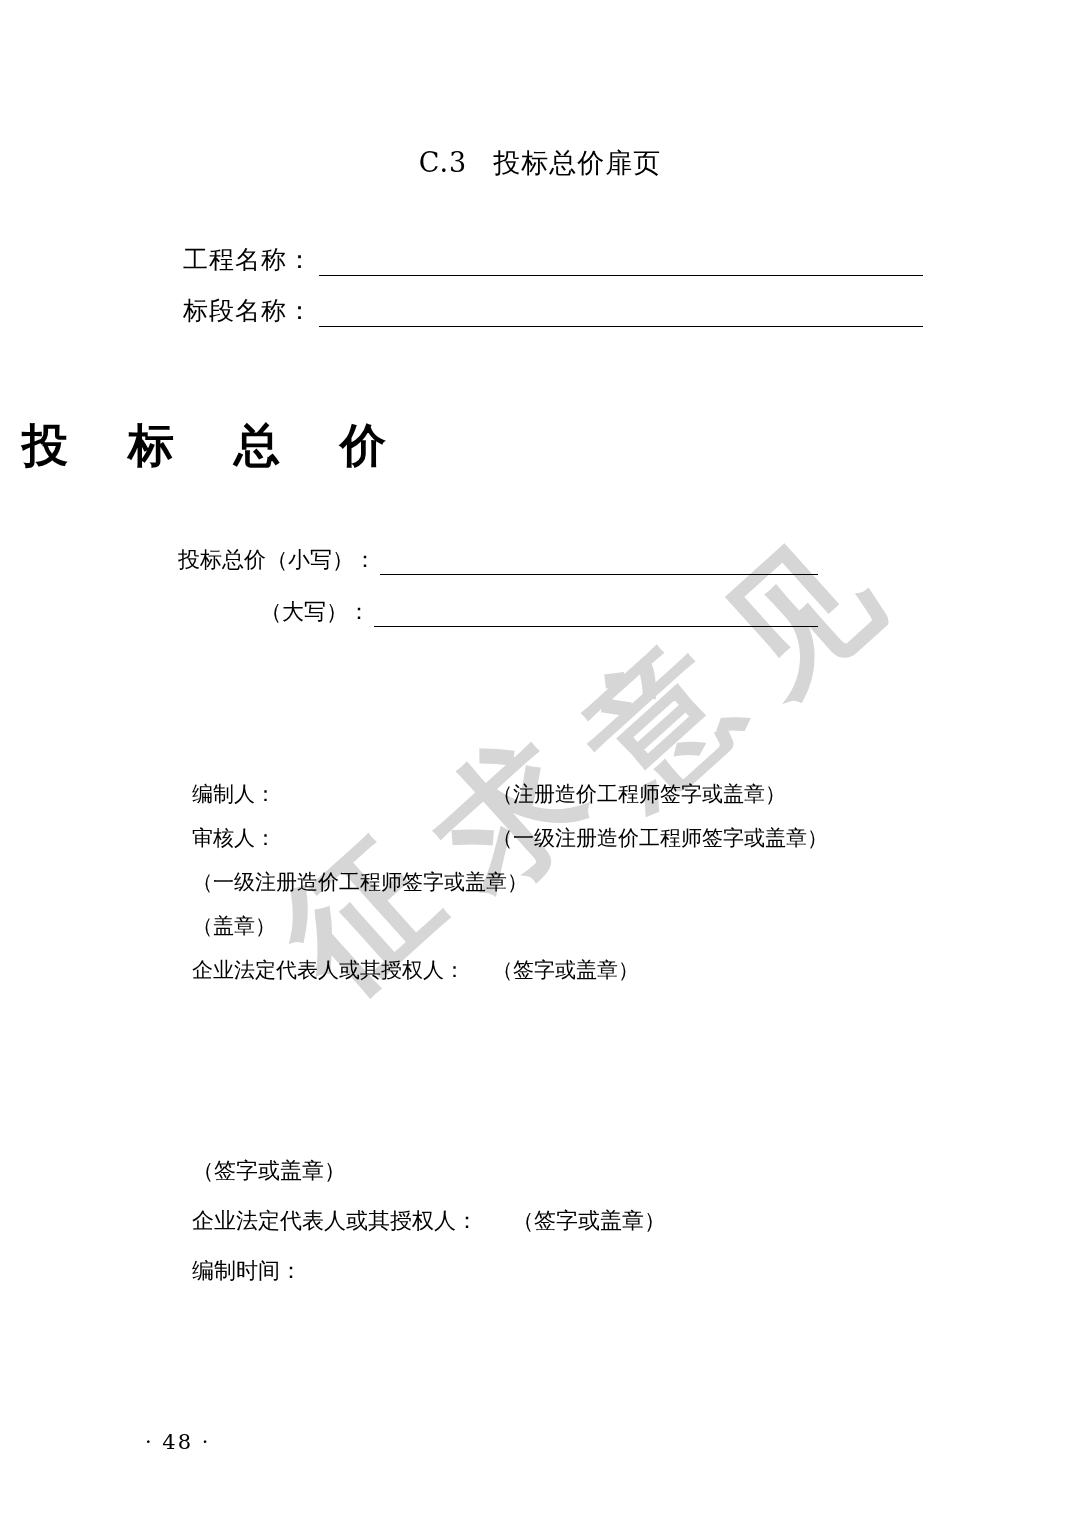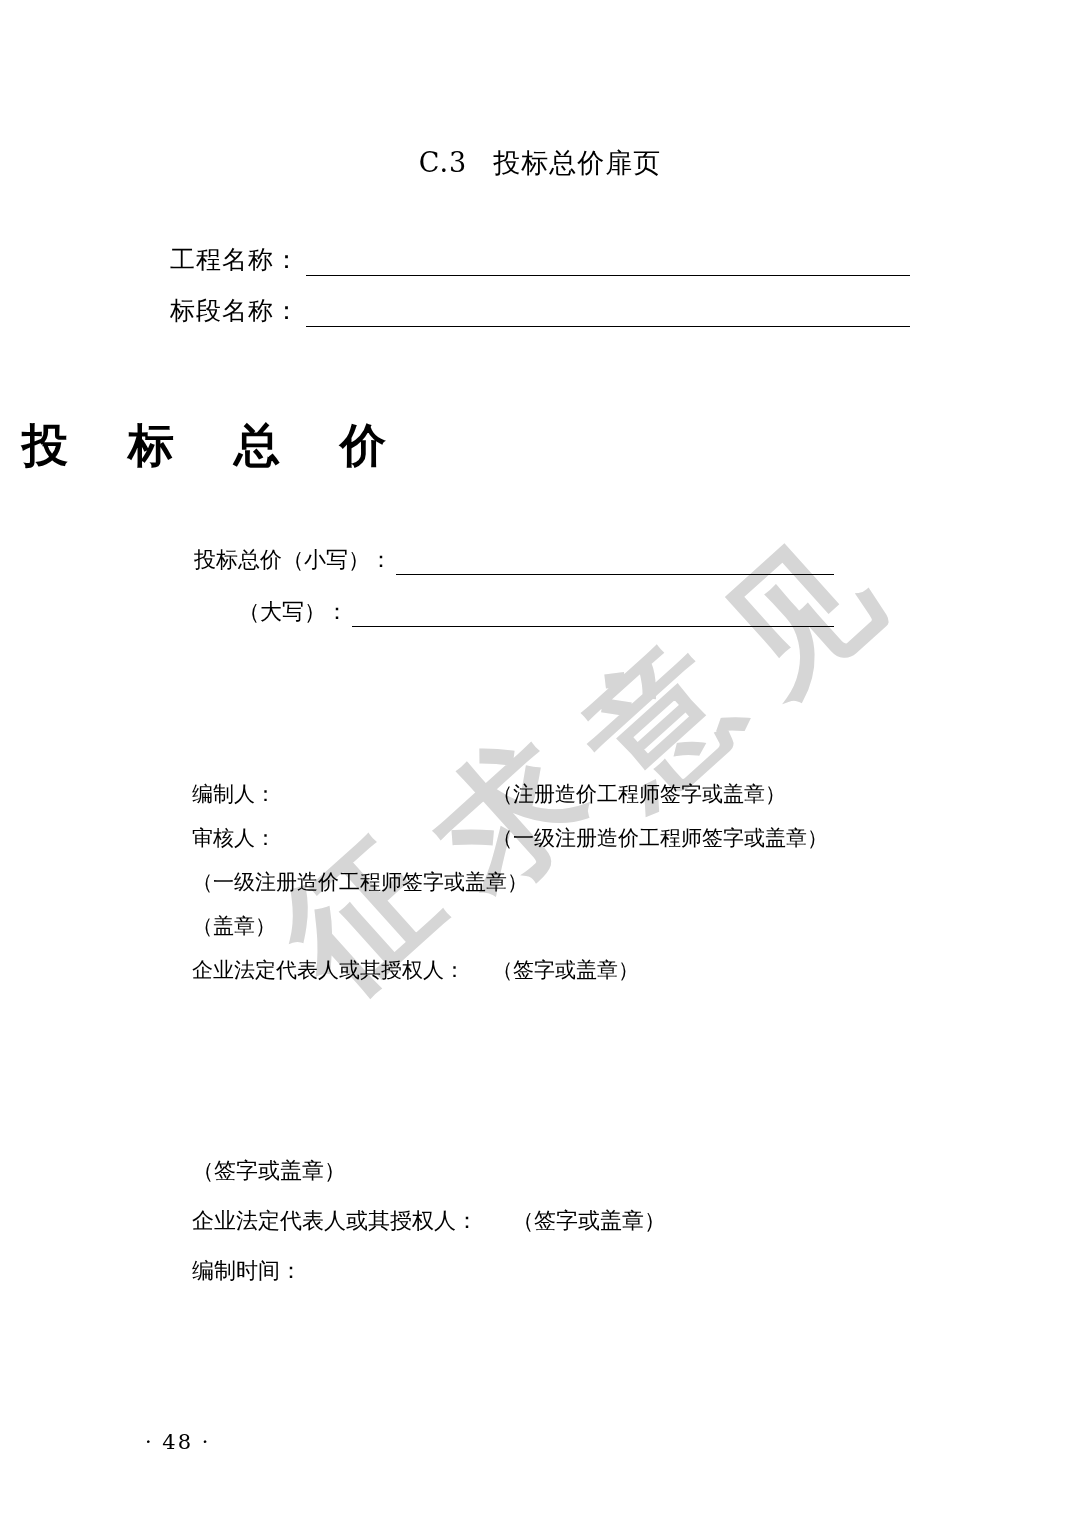--- a/index.html
+++ b/index.html
@@ -58,21 +58,21 @@
     width: 1080px;
     text-align: center;
     font-size: 27px;
     letter-spacing: 1px;
   }
   .doc-heading .num { margin-right: 26px; }
 
   
   .namelines {
     position: absolute;
-    left: 170px;
+    left: 183px;
     top: 243px;
     width: 740px;
   }
   .nameline {
     display: flex;
     align-items: flex-end;
     margin-bottom: 18px;
   }
   .nameline .lbl {
     font-size: 25px;
@@ -95,35 +95,35 @@
     text-align: left;
     font-size: 46px;
     font-weight: bold;
     letter-spacing: 22px;
     text-indent: 22px;
   }
 
   
   .totals {
     position: absolute;
-    left: 194px;
+    left: 178px;
     top: 545px;
     width: 640px;
   }
   .total-row {
     display: flex;
     align-items: flex-end;
     margin-bottom: 22px;
   }
   .total-row .lbl {
     font-size: 22px;
     white-space: nowrap;
   }
   .total-row.indent .lbl {
-    margin-left: 44px;
+    margin-left: 82px;
   }
   .total-row .rule {
     flex: 1;
     border-bottom: 1.4px solid #000;
     height: 22px;
     margin-left: 4px;
   }
 
   
   .sigblock {

